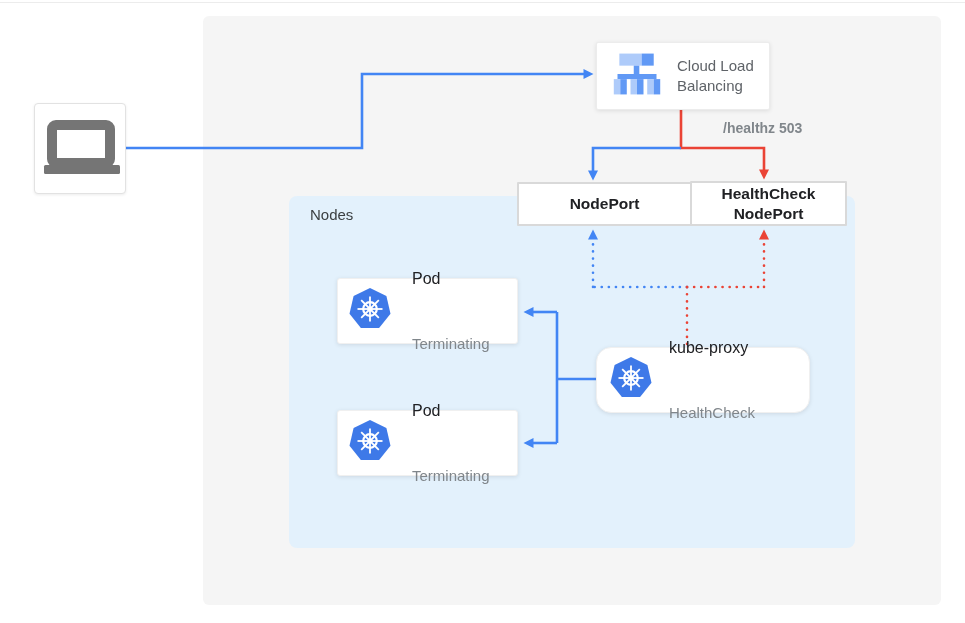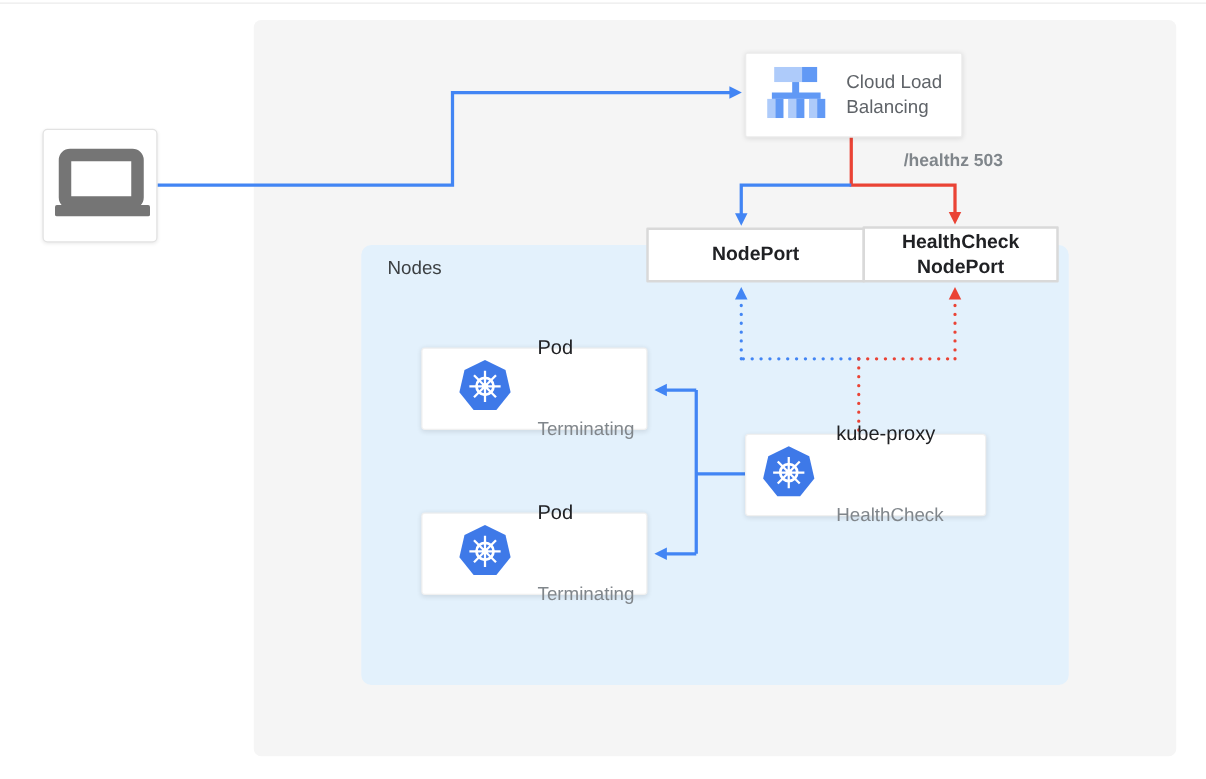--- a/index.html
+++ b/index.html
@@ -20,24 +20,24 @@
     display:flex;align-items:center;gap:14px;padding-left:14px;}
   .clb-label{width:92px;font-size:15px;line-height:1.35;color:var(--text-gray);}
   .healthz{position:absolute;left:695px;top:120px;font-size:14px;font-weight:700;
     color:var(--text-muted);margin-left:28px;}
   .port-card{border:2px solid #d9d9d9;border-radius:1px;display:flex;align-items:center;
     justify-content:center;text-align:center;font-weight:700;color:var(--text-dark);
     font-size:15.5px;line-height:1.25;}
   .nodeport-card{left:517px;top:182px;width:175px;height:44px;}
   .hc-nodeport-card{left:690px;top:181px;width:157px;height:45px;padding:0 25px;}
   .node-card{border:1px solid #f0f0f0;border-radius:3px;box-shadow:0 1px 4px rgba(0,0,0,.10);
-    display:flex;align-items:center;gap:20px;padding-left:28px;}
+    display:flex;align-items:center;gap:20px;padding-left:10px;}
   .pod1-card{left:337px;top:278px;width:181px;height:66px;}
   .pod2-card{left:337px;top:410px;width:181px;height:66px;}
-  .kproxy-card{left:596px;top:347px;width:193px;height:66px;gap:16px;padding-left:12px;}
+  .kproxy-card{left:596px;top:347px;width:214px;height:66px;gap:16px;padding-left:12px;border-radius:15px;}
   .card-title{font-size:16px;color:var(--text-dark);line-height:1.3;}
   .card-sub{font-size:15px;color:var(--text-muted);line-height:1.3;margin-top:44px;}
   .lines{position:absolute;left:0;top:0;width:965px;height:623px;pointer-events:none;}
   .ln-blue{stroke:var(--accent-blue);stroke-width:2.6;fill:none;}
   .ln-red{stroke:var(--accent-red);stroke-width:2.6;fill:none;}
   .dotted{stroke-dasharray:0.1 7;stroke-linecap:round;stroke-width:2.6;}
   .mk-blue{fill:var(--accent-blue);}
   .mk-red{fill:var(--accent-red);}
   .k8s-hept{fill:var(--k8s-blue);}
   .gcp-light{fill:var(--gcp-icon-light);}

